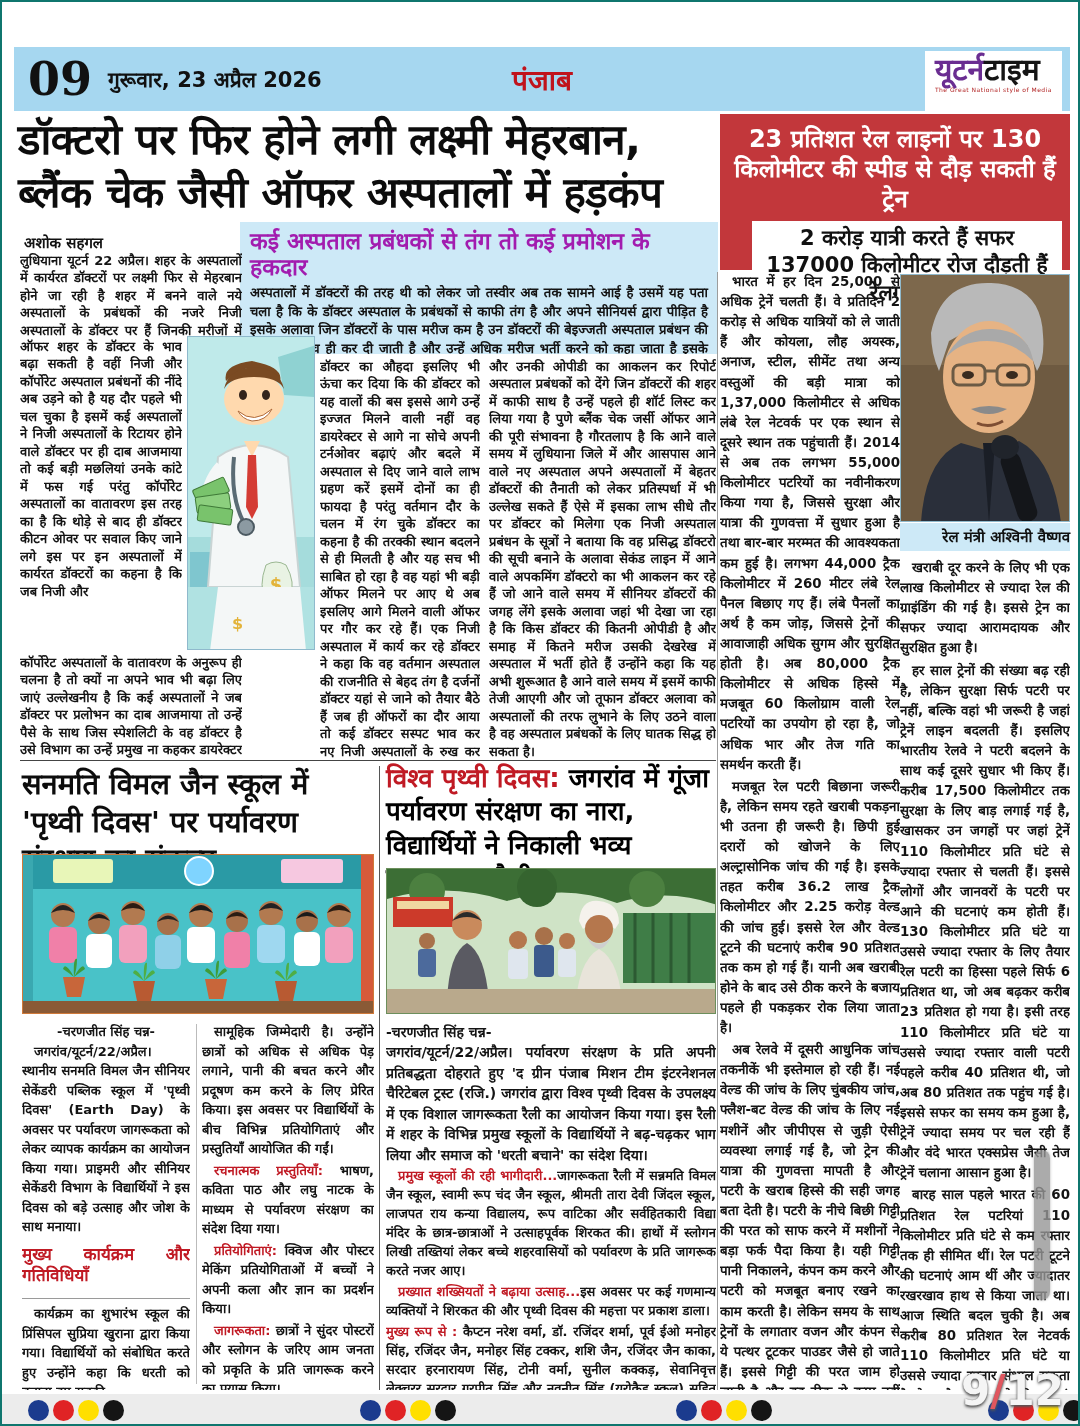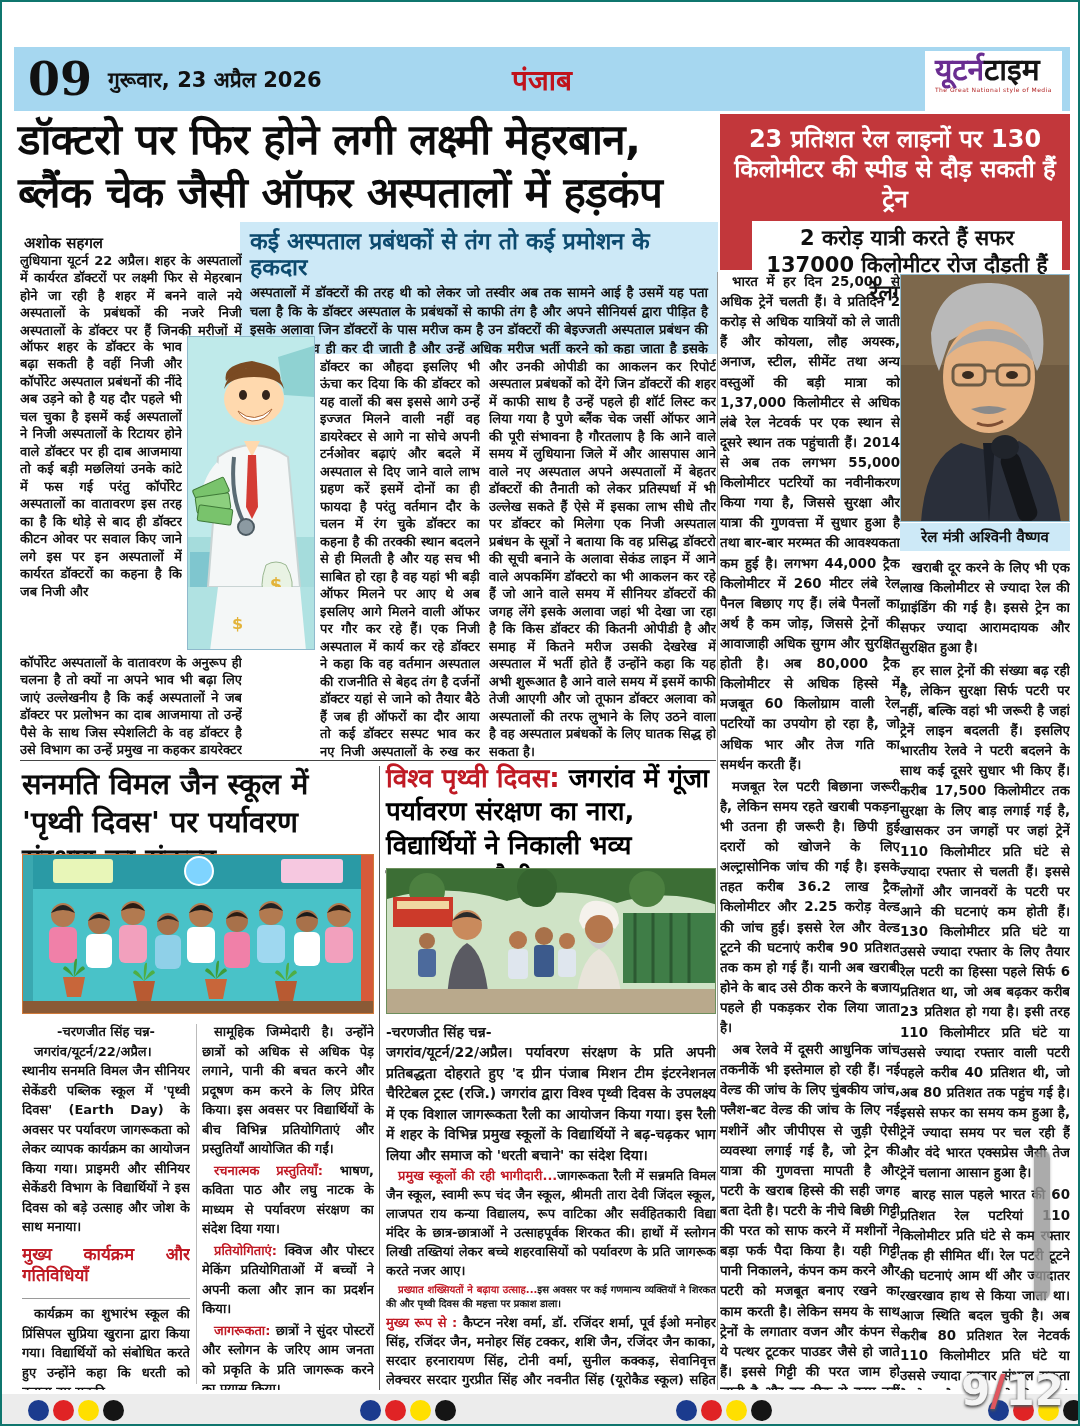--- a/index.html
+++ b/index.html
@@ -13,21 +13,21 @@
   .section-txt{position:absolute;left:0;right:0;text-align:center;font-size:28px;font-weight:bold;color:#c0131c;}
   .brandbox{position:absolute;right:8px;top:4px;height:56px;background:#fff;padding:2px 10px;}
   .brandline{font-size:30px;font-weight:bold;line-height:1.1;}
   .brand1{color:#6a2d91;} .brand2{color:#141414;}
   .brand-tag{font-size:6px;color:#b02020;letter-spacing:.5px;}
   
   .main-headline{left:16px;top:112px;width:698px;font-size:42px;line-height:1.26;font-weight:bold;color:#0c0c0c;letter-spacing:-0.5px;}
   .byline{font-size:15px;font-weight:bold;color:#111;}
   
   .bluebox{left:238px;top:220px;width:478px;height:132px;background:#cde9f7;padding:6px 10px;box-sizing:border-box;overflow:hidden;}
-  .bluebox h3{margin:0 0 3px 0;font-size:23px;color:#0c4a6e;font-weight:bold;line-height:1.15;}
+  .bluebox h3{margin:0 0 3px 0;font-size:23px;color:#a21caf;font-weight:bold;line-height:1.15;}
   .bluebox p{margin:0;font-size:13.2px;font-weight:600;line-height:1.42;text-align:justify;color:#131313;}
   
   .redbox{left:718px;top:112px;width:350px;height:156px;background:#c2373b;padding:10px 8px 8px 8px;box-sizing:border-box;}
   .redbox .t1{color:#fff;font-size:24px;font-weight:bold;text-align:center;line-height:1.25;}
   .redbox .t2{margin-top:7px;background:#fff;color:#111;font-size:21px;font-weight:bold;text-align:center;line-height:1.3;padding:4px 6px;margin-left:24px;}
   
   .body-col{position:absolute;text-align:justify;font-size:13px;line-height:1.345;font-weight:600;color:#141414;overflow:hidden;}
   .body-col p{margin:0 0 2px 0;text-indent:12px;}
   .rail-col{font-size:13.4px;line-height:1.5;}
   .ih{color:#c01a24;font-weight:bold;}
@@ -145,21 +145,21 @@
       <path d="M70 134 Q88 128 106 134 Q88 144 70 134 Z" fill="#8a8a8a"></path>
       <path d="M76 148 Q88 154 102 146" stroke="#7e4e33" stroke-width="3" fill="none"></path>
 
       <path d="M20 248 Q24 184 60 168 L88 176 L118 166 Q152 184 160 248 Z" fill="#2a2f3a"></path>
       <path d="M82 168 L88 248 L94 168 Z" fill="#1a1e26"></path>
 
       <rect x="108" y="176" width="20" height="72" rx="9" fill="#14161a" transform="rotate(-18 118 212)"></rect>
       <ellipse cx="104" cy="172" rx="14" ry="12" fill="#20242b"></ellipse>
     </svg>
   </div>
-  <div class="caption-bar" style="left:898px;top:521px;width:170px;height:28px;">रेल मंत्री अश्विनी वैष्णव</div>
+  <div class="caption-bar" style="left:898px;top:521px;width:170px;height:28px;text-align:right;">रेल मंत्री अश्विनी वैष्णव</div>
 
   <div class="body-col rail-col" style="left:898px;top:556px;width:170px;height:832px;">
     <p>खराबी दूर करने के लिए भी एक लाख किलोमीटर से ज्यादा रेल की ग्राइंडिंग की गई है। इससे ट्रेन का सफर ज्यादा आरामदायक और सुरक्षित हुआ है।</p>
     <p>हर साल ट्रेनों की संख्या बढ़ रही है, लेकिन सुरक्षा सिर्फ पटरी पर नहीं, बल्कि वहां भी जरूरी है जहां ट्रेनें लाइन बदलती हैं। इसलिए भारतीय रेलवे ने पटरी बदलने के साथ कई दूसरे सुधार भी किए हैं। करीब 17,500 किलोमीटर तक सुरक्षा के लिए बाड़ लगाई गई है, खासकर उन जगहों पर जहां ट्रेनें 110 किलोमीटर प्रति घंटे से ज्यादा रफ्तार से चलती हैं। इससे लोगों और जानवरों के पटरी पर आने की घटनाएं कम होती हैं। 130 किलोमीटर प्रति घंटे या उससे ज्यादा रफ्तार के लिए तैयार रेल पटरी का हिस्सा पहले सिर्फ 6 प्रतिशत था, जो अब बढ़कर करीब 23 प्रतिशत हो गया है। इसी तरह 110 किलोमीटर प्रति घंटे या उससे ज्यादा रफ्तार वाली पटरी पहले करीब 40 प्रतिशत थी, जो अब 80 प्रतिशत तक पहुंच गई है। इससे सफर का समय कम हुआ है, ट्रेनें ज्यादा समय पर चल रही हैं और वंदे भारत एक्सप्रेस जैसी तेज ट्रेनें चलाना आसान हुआ है।</p>
     <p>बारह साल पहले भारत की 60 प्रतिशत रेल पटरियां 110 किलोमीटर प्रति घंटे से कम रफ्तार तक ही सीमित थीं। रेल पटरी टूटने की घटनाएं आम थीं और ज्यादातर रखरखाव हाथ से किया जाता था। आज स्थिति बदल चुकी है। अब करीब 80 प्रतिशत रेल नेटवर्क 110 किलोमीटर प्रति घंटे या उससे ज्यादा रफ्तार संभाल सकता है। रेल और वेल्ड टूटने की घटनाएं 90 प्रतिशत तक कम हो गई हैं और करीब 1,800 ट्रैक मशीनें काम कर रही हैं।</p>
 
   </div>
 
   <div class="abs" style="left:1032px;top:1148px;width:16px;height:150px;background:rgba(150,150,150,.8);border-radius:8px;box-shadow:0 0 3px rgba(0,0,0,.3);"></div>
 
@@ -320,21 +320,21 @@
           </g>
       </g>
       <rect x="0" y="120" width="330" height="26" fill="#b9a98c"></rect>
     </svg>
   </div>
 
   <div class="body-col" style="left:384px;top:1020px;width:330px;height:368px;font-size:14px;line-height:1.46;">
     <div style="font-weight:bold;text-align:left;">-चरणजीत सिंह चन्न-</div>
     <p style="text-indent:0;">जगरांव/यूटर्न/22/अप्रैल। पर्यावरण संरक्षण के प्रति अपनी प्रतिबद्धता दोहराते हुए 'द ग्रीन पंजाब मिशन टीम इंटरनेशनल चैरिटेबल ट्रस्ट (रजि.) जगरांव द्वारा विश्व पृथ्वी दिवस के उपलक्ष्य में एक विशाल जागरूकता रैली का आयोजन किया गया। इस रैली में शहर के विभिन्न प्रमुख स्कूलों के विद्यार्थियों ने बढ़-चढ़कर भाग लिया और समाज को 'धरती बचाने' का संदेश दिया।</p>
     <p style="font-size:13px;"><span class="ih">प्रमुख स्कूलों की रही भागीदारी...</span><span>जागरूकता रैली में सन्नमति विमल जैन स्कूल, स्वामी रूप चंद जैन स्कूल, श्रीमती तारा देवी जिंदल स्कूल, लाजपत राय कन्या विद्यालय, रूप वाटिका और सर्वहितकारी विद्या मंदिर के छात्र-छात्राओं ने उत्साहपूर्वक शिरकत की। हाथों में स्लोगन लिखी तख्तियां लेकर बच्चे शहरवासियों को पर्यावरण के प्रति जागरूक करते नजर आए।</span></p>
-    <p style="font-size:10px;"><span class="ih">प्रख्यात शख्सियतों ने बढ़ाया उत्साह...</span><span>इस अवसर पर कई गणमान्य व्यक्तियों ने शिरकत की और पृथ्वी दिवस की महत्ता पर प्रकाश डाला।</span></p>
+    <p style="font-size:13px;"><span class="ih">प्रख्यात शख्सियतों ने बढ़ाया उत्साह...</span><span>इस अवसर पर कई गणमान्य व्यक्तियों ने शिरकत की और पृथ्वी दिवस की महत्ता पर प्रकाश डाला।</span></p>
     <p style="font-size:13px;text-indent:0;"><span class="ih">मुख्य रूप से :</span> <span>कैप्टन नरेश वर्मा, डॉ. रजिंदर शर्मा, पूर्व ईओ मनोहर सिंह, रजिंदर जैन, मनोहर सिंह टक्कर, शशि जैन, रजिंदर जैन काका, सरदार हरनारायण सिंह, टोनी वर्मा, सुनील कक्कड़, सेवानिवृत्त लेक्चरर सरदार गुरप्रीत सिंह और नवनीत सिंह (यूरोकैड स्कूल) सहित शहर की अन्य प्रमुख हस्तियां उपस्थित रहीं। वक्ताओं ने अपने संबोधन में जनता से प्लास्टिक का उपयोग कम करने और जीवन के हर खुशी के अवसर पर कम से कम एक पौधा लगाने की पुरजोर अपील की।</span></p>
   </div>
 
   <div class="abs footer"></div>
 
   <div class="dotgroup" style="left:26px;">
     <div class="dot" style="background:#1b3b8e;"></div>
     <div class="dot" style="background:#e02325;"></div>
     <div class="dot" style="background:#ffdf00;"></div>
     <div class="dot" style="background:#151515;"></div>

